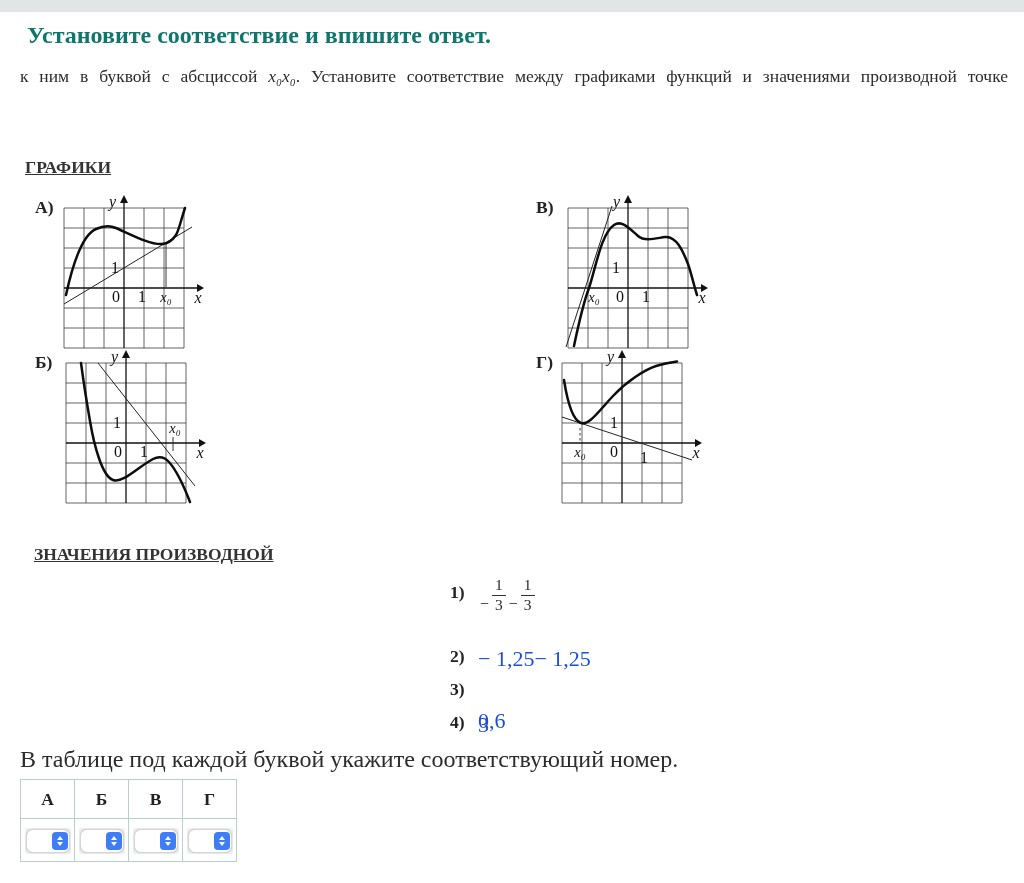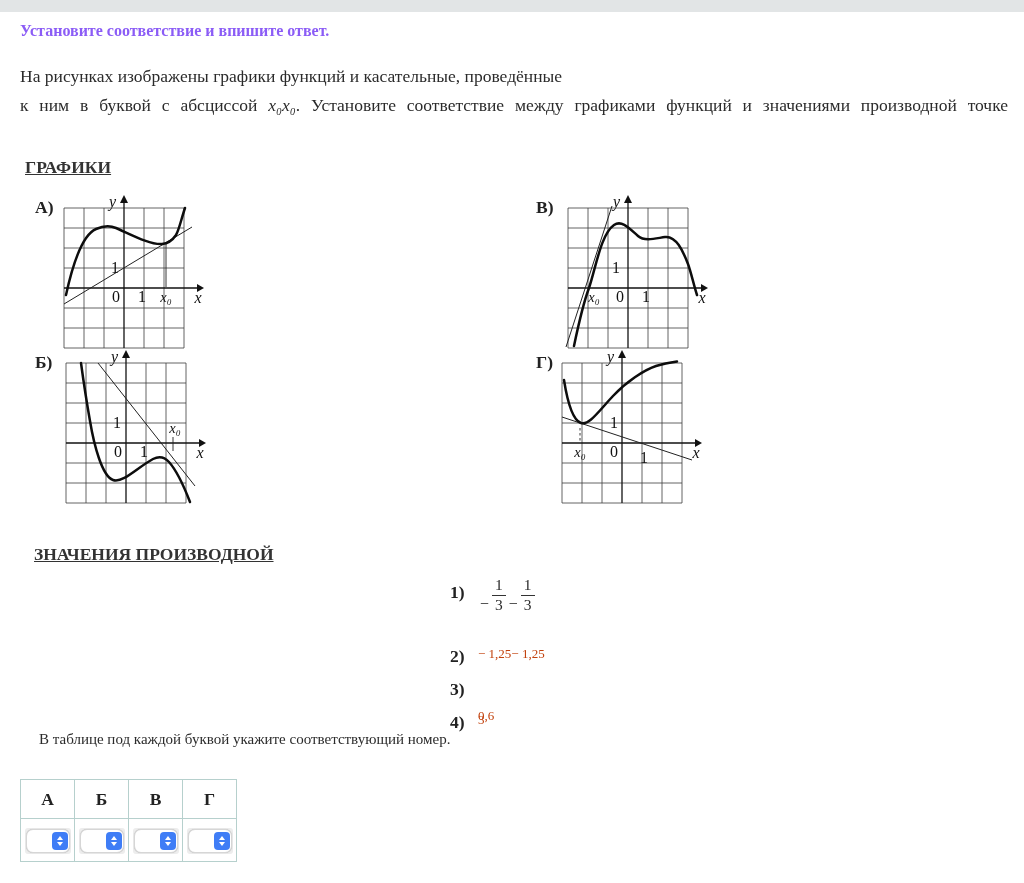--- a/index.html
+++ b/index.html
@@ -3,55 +3,54 @@
 <meta charset="utf-8">
 <style>
   html,body{margin:0;padding:0;}
   body{
     width:1024px;height:883px;position:relative;background:#ffffff;
     font-family:"Liberation Serif","DejaVu Serif",serif;color:#2b2b2b;
     overflow:hidden;
   }
   .abs{position:absolute;}
   .top-band{left:0;top:0;width:1024px;height:12px;background:#e2e5e6;}
-  .page-title{left:20px;top:22px;font-size:16px;font-weight:bold;color:#8b5cf6;}
+  .page-title{left:27px;top:22px;font-size:24px;font-weight:bold;color:#0f766e;}
   .intro{left:20px;top:62px;width:988px;font-size:17.5px;line-height:29px;color:#2b2b2b;}
   .intro .just{text-align:justify;text-align-last:justify;}
   .formula{font-style:italic;}
   .sec-head{font-size:17.5px;font-weight:bold;text-decoration:underline;color:#333;}
   .g-label{font-size:17.5px;font-weight:bold;color:#222;}
   svg text{font-family:"Liberation Serif","DejaVu Serif",serif;fill:#111;}
   .item-label{font-size:17.5px;font-weight:bold;color:#222;}
-  .item-value{font-size:13px;color:#c2410c;}
+  .item-value{font-size:22px;color:#1d4ed8;}
   .frac{display:inline-block;text-align:center;font-size:15.5px;line-height:1.2;vertical-align:middle;}
   .frac .num{display:block;padding:0 3px;}
   .frac .den{display:block;border-top:1.2px solid #333;padding:0 3px;}
   .lowminus{font-size:16px;align-self:flex-end;padding-bottom:1px;}
   .frac-row{display:flex;align-items:center;gap:3px;}
-  .footer-text{left:20px;top:731px;font-size:15px;margin-left:19px;}
+  .footer-text{left:20px;top:746px;font-size:24px;}
   table.answers{border-collapse:collapse;background:#fff;}
   table.answers,table.answers th,table.answers td{border:1px solid #b6d0cd;}
   table.answers th{width:51px;height:36px;font-size:17.5px;font-weight:bold;color:#222;text-align:center;}
   table.answers td{width:51px;height:40px;text-align:center;vertical-align:middle;}
   .spin{width:46px;height:26px;background:#ededed;border-radius:3px;display:inline-flex;align-items:center;justify-content:center;}
   .pill{width:42px;height:22px;background:#ffffff;border:1px solid #d6d6d6;border-radius:7px;display:flex;align-items:center;justify-content:flex-end;box-shadow:0 0 1px rgba(0,0,0,.25);}
   .pill .val{flex:1;font-size:13px;text-align:left;padding-left:5px;}
   .sbtn{width:16px;height:18px;background:#3f7df6;border-radius:4px;margin-right:1px;display:flex;flex-direction:column;align-items:center;justify-content:center;gap:2px;}
   .tri-up{width:0;height:0;border-left:3px solid transparent;border-right:3px solid transparent;border-bottom:4px solid #fff;}
   .tri-dn{width:0;height:0;border-left:3px solid transparent;border-right:3px solid transparent;border-top:4px solid #fff;}
 </style>
 </head>
 <body>
 
 <div class="abs top-band"></div>
 
 <div class="abs page-title">Установите соответствие и впишите ответ.</div>
 
 <div class="abs intro">
-  <div>На рисунках изображены графики функций и касательные, проведённые</div>
   <div class="just"><span>к ним в буквой с абсциссой </span><span class="formula">x₀x₀</span><span>. Установите соответствие между графиками функций и значениями производной точке</span></div>
 </div>
 
 <div class="abs sec-head" style="left:25px;top:157px;text-align:center;">ГРАФИКИ</div>
 
 <div class="abs g-label" style="left:35px;top:197px;">А)</div>
 <svg class="abs" style="left:58px;top:194px;" width="150" height="160" viewBox="0 0 150 160">
   <g stroke="#3c3c3c" stroke-width="0.8">
     <path d="M6 14H126 M6 34H126 M6 54H126 M6 74H126 M6 114H126 M6 134H126 M6 154H126"></path>
     <path d="M6 14V154 M26 14V154 M46 14V154 M86 14V154 M106 14V154 M126 14V154"></path>

